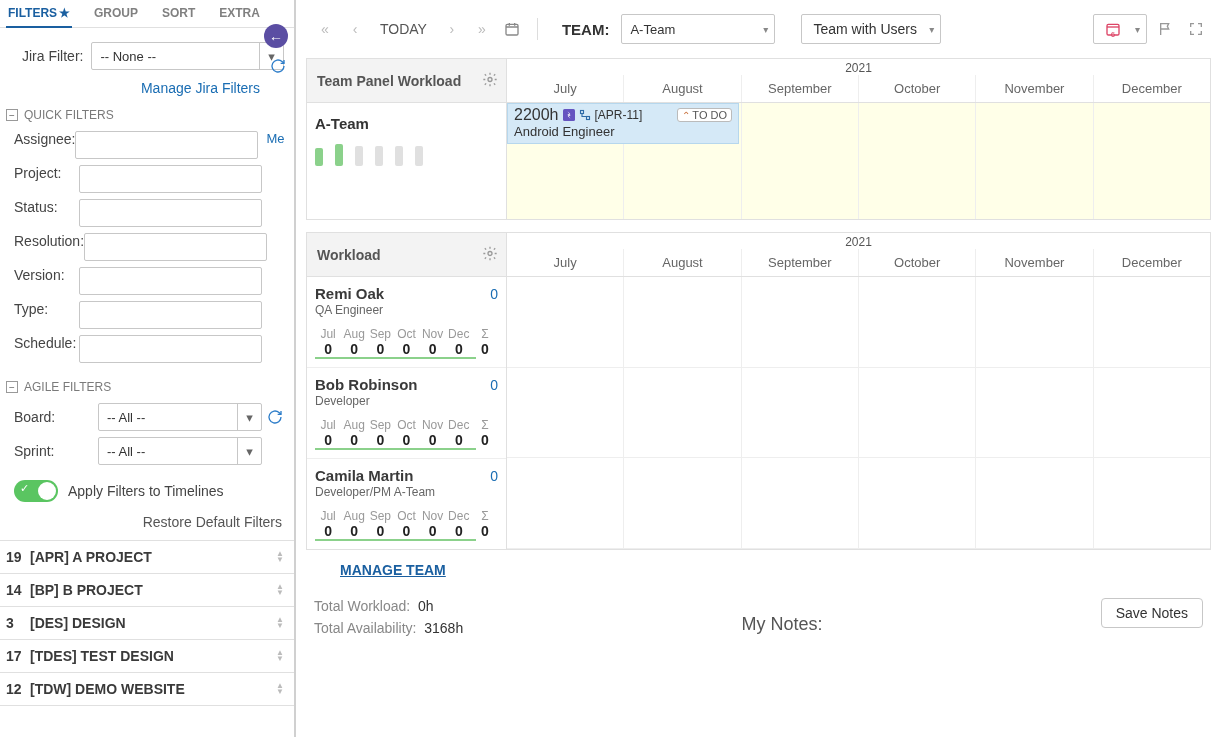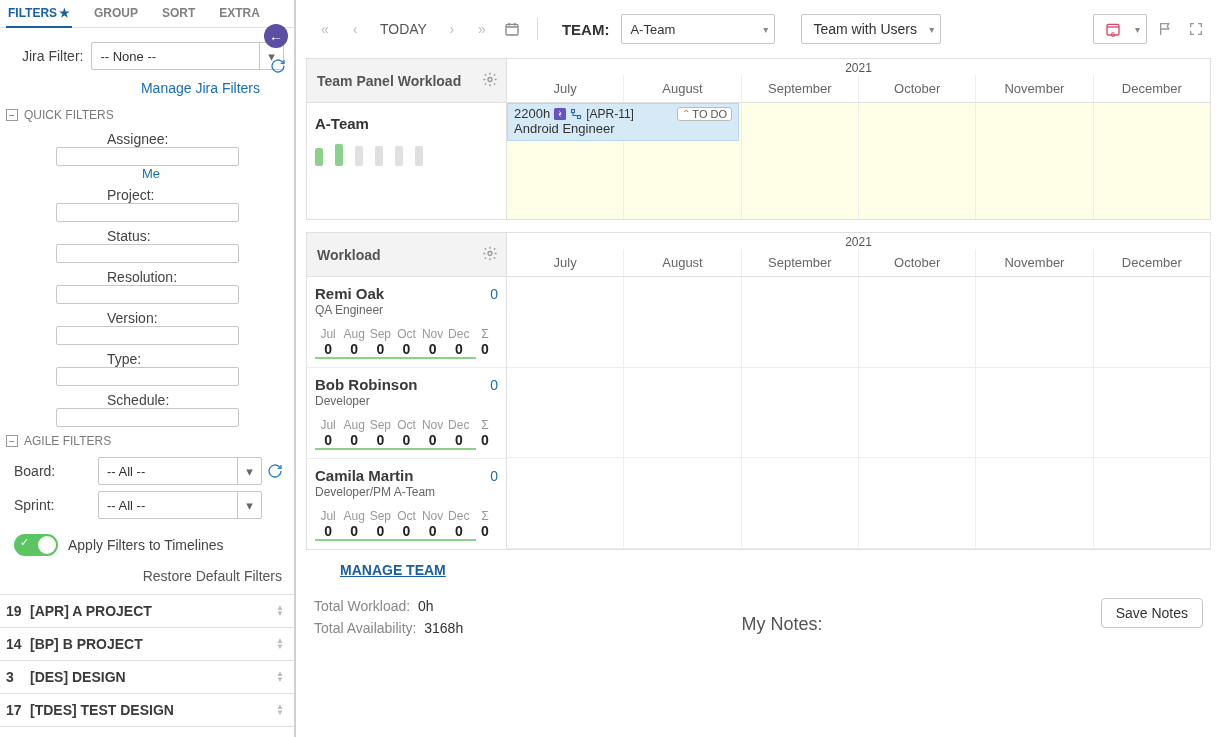--- a/index.html
+++ b/index.html
@@ -116,23 +116,21 @@
     width: 12px; height: 12px;
     border: 1px solid #999;
     display: flex; align-items: center; justify-content: center;
     font-size: 10px;
     color: #666;
     cursor: pointer;
   }
 
   .filter-row {
     display: flex;
-    align-items: center;
     padding: 3px 10px 3px 14px;
-    flex-direction: column;
   }
   .filter-row .flabel {
     width: 84px;
     color: #444;
     font-size: 14px;
   }
   .filter-row .finput {
     flex: 1;
     height: 28px;
     border: 1px solid #c7c7c7;
@@ -357,21 +355,21 @@
     position: absolute;
     left: 0;
     top: 44px;
     width: 232px;
     padding: 2px 6px 4px 6px;
     background: #d5e9f7;
     border: 1px solid #b6d7ed;
     font-size: 12px;
   }
   .task-top { display: flex; align-items: center; gap: 4px; }
-  .task-hours { color: #333; font-size: 13px; }
+  .task-hours { color: #333; font-size: 16px; }
   .task-icons { color: #2d6aa8; font-size: 11px; display: flex; gap: 2px;}
   .task-key { color: #333; }
   .task-status {
     margin-left: auto;
     background: #fff;
     border: 1px solid #bbb;
     border-radius: 3px;
     padding: 0 4px;
     font-size: 11px;
     color: #555;

